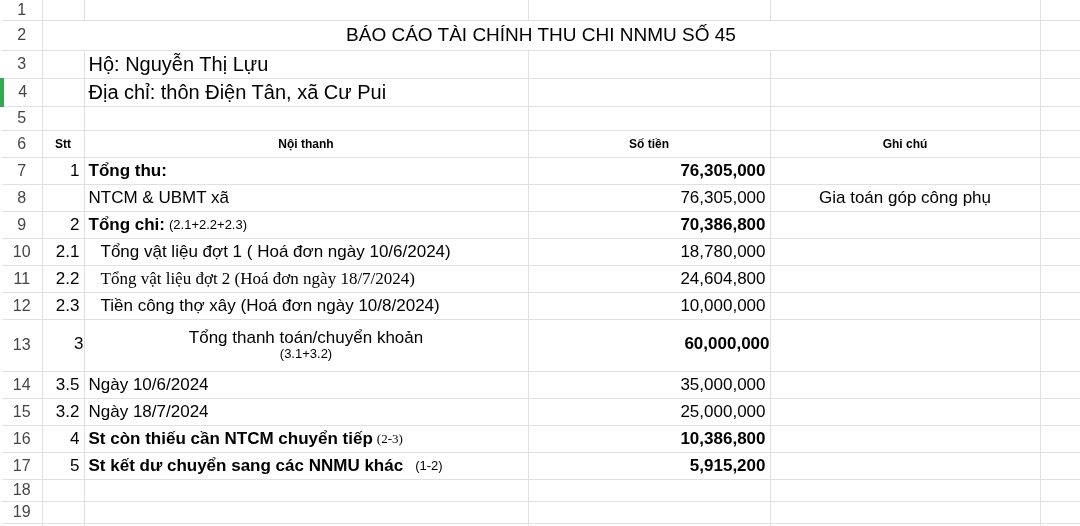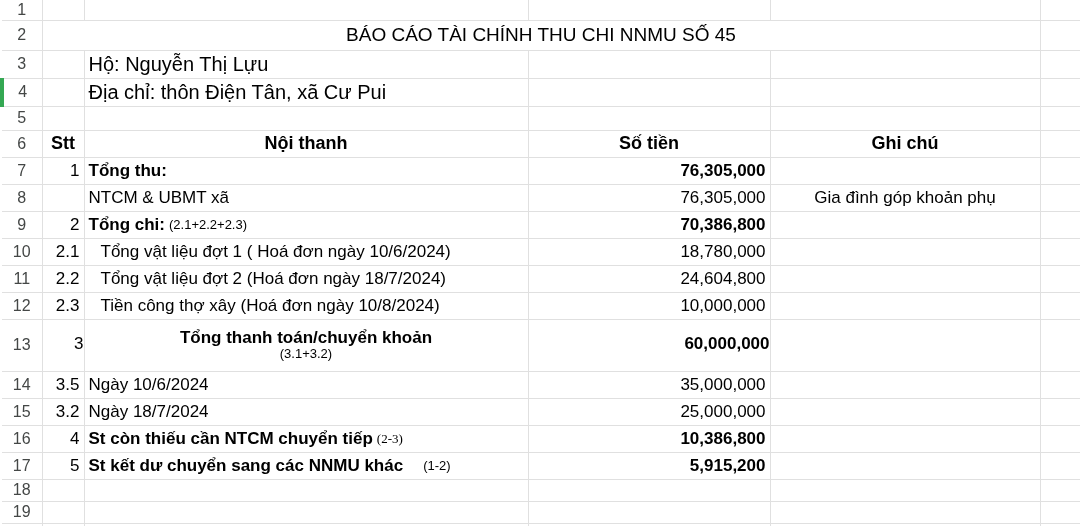--- a/index.html
+++ b/index.html
@@ -77,36 +77,36 @@
   .title {
     font-size: 19px;
     font-weight: normal;
     text-align: center;
     white-space: nowrap;
   }
   .bold { font-weight: bold; }
   .sub { font-size: 13px; }
   .hdr-cell {
     font-weight: bold;
-    font-size: 18px;
+    font-size: 12px;
     text-align: center;
   }
   .num { font-size: 17px; }
   .numbold { font-size: 17px; font-weight: bold; }
   .txt16 { font-size: 16px; }
   .txt17 { font-size: 17px; }
   .info { font-size: 20px; }
   .stacked {
     display: flex;
     flex-direction: column;
     align-items: center;
     justify-content: center;
     line-height: 1.15;
   }
-  .stacked .l1 { font-weight: bold; font-size: 17px; }
+  .stacked .l1 { font-weight: normal; font-size: 17px; }
   .stacked .l2 { font-size: 13px; }
   .merge-center {
     display: flex;
     align-items: center;
     justify-content: center;
     height: 100%;
   }
   .bottomnum {
     display: flex;
     align-items: flex-end;
@@ -248,21 +248,21 @@
               <span class="txt17">NTCM &amp; UBMT xã</span>
             </div>
         </td>
         <td class="tb">
           <div class="cell-inner c-right">
               <span class="num">76,305,000</span>
             </div>
         </td>
         <td class="tb">
           <div class="cell-inner c-center">
-              <span class="txt17">Gia đình góp khoản phụ</span>
+              <span class="txt17">Gia toán góp công phụ</span>
             </div>
         </td>
         <td></td>
       </tr>
 
       <tr style="height:27px;">
         <td class="rowhdr">9</td>
         <td class="tb">
           <div class="cell-inner c-right">
               <span class="txt17">2</span>
@@ -314,21 +314,21 @@
 
       <tr style="height:27px;">
         <td class="rowhdr">11</td>
         <td class="tb">
           <div class="cell-inner c-right">
               <span class="txt17">2.2</span>
             </div>
         </td>
         <td class="tb">
           <div class="cell-inner c-left">
-              <span class="txt17" style="padding-left:12px;">Tổng vật liệu đợt 2 (Hoá đơn ngày 18/7/2024)</span>
+              <span class="txt17" style="padding-left:12px;font-family:Liberation Serif, serif;">Tổng vật liệu đợt 2 (Hoá đơn ngày 18/7/2024)</span>
             </div>
         </td>
         <td class="tb">
           <div class="cell-inner c-right">
               <span class="num">24,604,800</span>
             </div>
         </td>
         <td class="tb">
           <div class="cell-inner c-center">
               <span class="txt17"></span>
@@ -469,21 +469,21 @@
       <tr style="height:27px;">
         <td class="rowhdr">17</td>
         <td class="tb">
           <div class="cell-inner c-right">
               <span class="txt17">5</span>
             </div>
         </td>
         <td class="tb">
           <div class="cell-inner c-left">
             <span class="txt17 bold">St kết dư chuyển sang các NNMU khác</span>
-            <span class="sub" style="margin-left:20px;text-align:right;">(1-2)</span>
+            <span class="sub" style="margin-left:12px;text-align:right;">(1-2)</span>
           </div>
         </td>
         <td class="tb">
           <div class="cell-inner c-right">
               <span class="numbold">5,915,200</span>
             </div>
         </td>
         <td class="tb">
           <div class="cell-inner c-center">
               <span class="txt17"></span>

